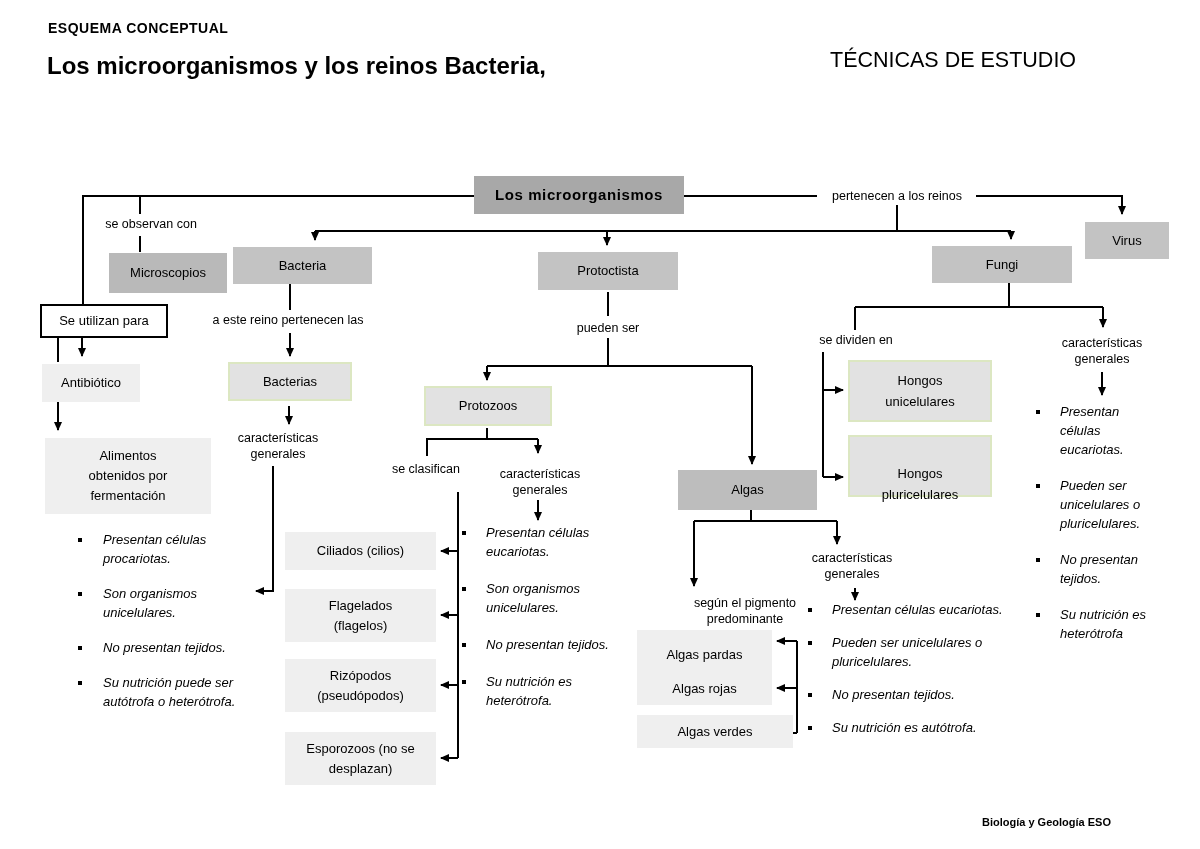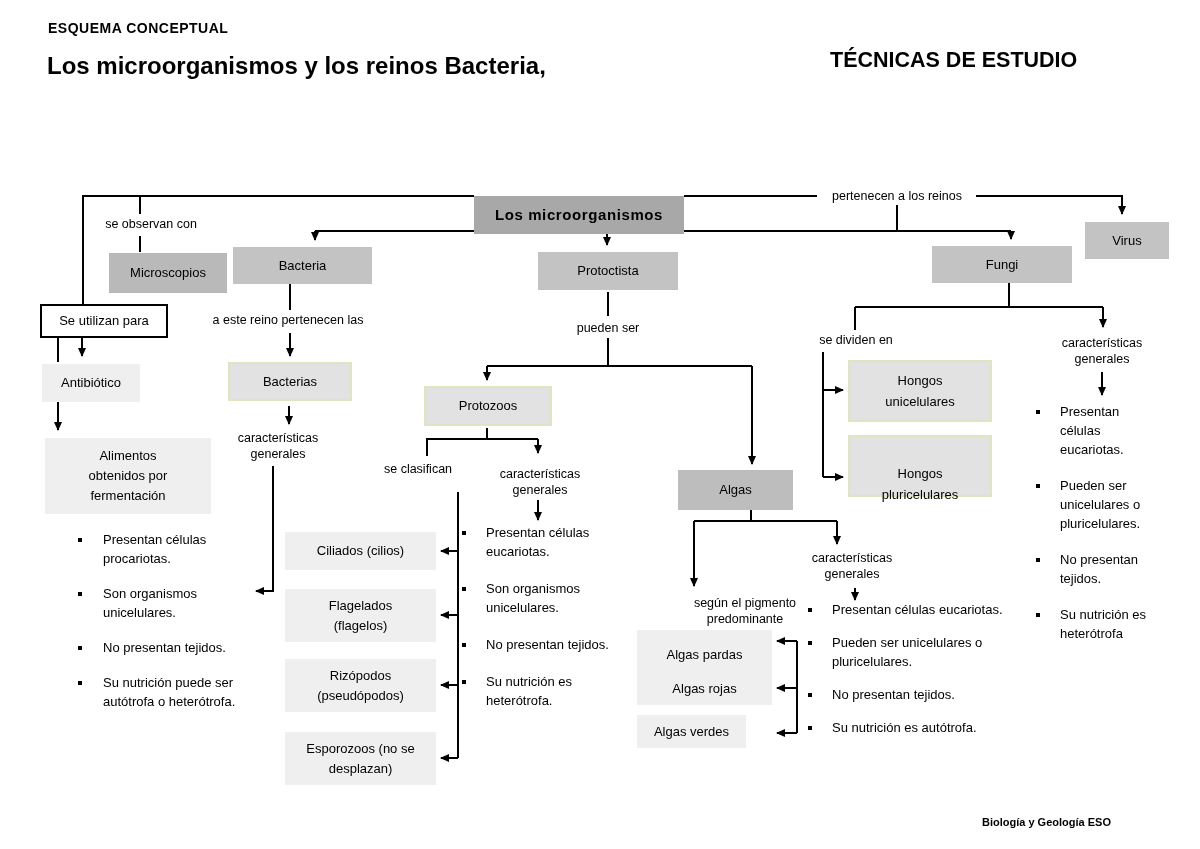--- a/index.html
+++ b/index.html
@@ -1,37 +1,37 @@
 <!DOCTYPE html>
 <html style="--box-root: #a8a8a8; --box-kingdom: #c3c3c3; --box-microscopios: #b9b9b9; --box-algas: #bdbdbd; --box-light: #efefef; --box-soft: #e2e2e2; --pale-border: #dce7c2; --line: #000000;"><head>
 <meta charset="utf-8">
 <style>
   html,body{margin:0;padding:0;background:#ffffff;}
   #page{position:relative;width:1200px;height:849px;background:#ffffff;overflow:hidden;
         font-family:"Liberation Sans", sans-serif;color:#000;}
   #wires{position:absolute;left:0;top:0;width:1200px;height:849px;}
   .hdr-eyebrow{position:absolute;left:48px;top:20px;font-size:14px;font-weight:bold;letter-spacing:.5px;}
   .hdr-title{position:absolute;left:47px;top:52px;font-size:24px;font-weight:bold;}
-  .hdr-study{position:absolute;left:830px;top:48px;font-size:21.5px;font-weight:bold;}
+  .hdr-study{position:absolute;left:830px;top:48px;font-size:21.5px;font-weight:normal;}
   .footer{position:absolute;left:958px;top:816px;font-size:11px;font-weight:bold;margin-left:24px;}
 
   .box{position:absolute;display:flex;align-items:center;justify-content:center;
        text-align:center;font-size:13px;line-height:20px;box-sizing:border-box;}
   .b-root{background:var(--box-root);font-weight:bold;font-size:15px;letter-spacing:.6px;}
   .b-kingdom{background:var(--box-kingdom);}
   .b-micro{background:var(--box-microscopios);}
   .b-algas{background:var(--box-algas);}
   .b-light{background:var(--box-light);}
   .b-soft{background:var(--box-soft);border:2px solid var(--pale-border);}
   .b-outline{background:#ffffff;border:2px solid #000;}
   .inner{display:block;}
 
   .lbl{position:absolute;font-size:12.5px;line-height:16px;text-align:center;}
 
-  .list{position:absolute;}
+  .list{position:absolute;font-style:italic;}
   .li{display:flex;margin-bottom:16px;}
   .blt{width:4px;height:4px;background:#000;margin:8px 0 0 0;flex:none;}
   .li .t{font-size:13px;line-height:19px;display:block;}
   .g-bact .blt{margin-right:21px;} .g-bact .t{width:140px;}
   .g-prot .li{margin-bottom:18px;} .g-prot .blt{margin-right:20px;} .g-prot .t{width:150px;}
   .g-alga .li{margin-bottom:14px;} .g-alga .blt{margin-right:20px;} .g-alga .t{width:178px;}
   .g-fung .li{margin-bottom:17px;} .g-fung .blt{margin-right:20px;} .g-fung .t{width:100px;}
 </style>
 </head>
 <body>
@@ -99,21 +99,21 @@
       <path d="M823,390 H843" marker-end="url(#ah)"></path>
       <path d="M823,477 H843" marker-end="url(#ah)"></path>
       <path d="M1102,372 V395" marker-end="url(#ah)"></path>
     </g>
   </svg>
 
   <div class="hdr-eyebrow">ESQUEMA CONCEPTUAL</div>
   <div class="hdr-title">Los microorganismos y los reinos Bacteria,</div>
   <div class="hdr-study">TÉCNICAS DE ESTUDIO</div>
 
-  <div class="box b-root" style="left:474px;top:176px;width:210px;height:38px;margin-top:20px;">
+  <div class="box b-root" style="left:474px;top:176px;width:210px;height:38px;">
       <span>Los microorganismos</span>
     </div>
   <div class="box b-micro" style="left:89px;top:253px;width:118px;height:40px;margin-left:20px;">
       <span>Microscopios</span>
     </div>
   <div class="box b-outline" style="left:40px;top:304px;width:128px;height:34px;">
       <span>Se utilizan para</span>
     </div>
   <div class="box b-light" style="left:42px;top:364px;width:98px;height:38px;">
       <span>Antibiótico</span>
@@ -134,21 +134,21 @@
   <div class="box b-kingdom" style="left:1085px;top:222px;width:84px;height:37px;">
       <span>Virus</span>
     </div>
 
   <div class="box b-soft" style="left:228px;top:362px;width:124px;height:39px;">
       <span>Bacterias</span>
     </div>
   <div class="box b-soft" style="left:424px;top:386px;width:128px;height:40px;">
       <span>Protozoos</span>
     </div>
-  <div class="box b-algas" style="left:678px;top:470px;width:115px;height:40px;">
+  <div class="box b-algas" style="left:678px;top:470px;width:139px;height:40px;">
       <span>Algas</span>
     </div>
 
   <div class="box b-light" style="left:285px;top:532px;width:151px;height:38px;">
       <span>Ciliados (cilios)</span>
     </div>
   <div class="box b-light" style="left:285px;top:589px;width:151px;height:53px;">
       <span class="inner" style="width:100px;">Flagelados (flagelos)</span>
     </div>
   <div class="box b-light" style="left:285px;top:659px;width:151px;height:53px;">
@@ -157,37 +157,37 @@
   <div class="box b-light" style="left:285px;top:732px;width:151px;height:53px;">
       <span class="inner" style="width:112px;">Esporozoos (no se desplazan)</span>
     </div>
 
   <div class="box b-light" style="left:637px;top:630px;width:135px;height:50px;">
       <span>Algas pardas</span>
     </div>
   <div class="box b-light" style="left:637px;top:672px;width:135px;height:33px;">
       <span>Algas rojas</span>
     </div>
-  <div class="box b-light" style="left:637px;top:715px;width:109px;height:33px;">
+  <div class="box b-light" style="left:637px;top:715px;width:156px;height:33px;">
       <span>Algas verdes</span>
     </div>
 
   <div class="box b-soft" style="left:848px;top:360px;width:144px;height:62px;line-height:21px;">
       <span class="inner" style="width:95px;">Hongos unicelulares</span>
     </div>
   <div class="box b-soft" style="left:848px;top:435px;width:144px;height:62px;line-height:21px;">
       <span class="inner" style="width:100px;margin-top:36px;">Hongos pluricelulares</span>
     </div>
 
   <div class="lbl" style="left:96px;top:216px;width:110px;">se observan con</div>
   <div class="lbl" style="left:818px;top:188px;width:158px;">pertenecen a los reinos</div>
   <div class="lbl" style="left:202px;top:312px;width:172px;">a este reino pertenecen las</div>
   <div class="lbl" style="left:230px;top:430px;width:96px;">características generales</div>
   <div class="lbl" style="left:574px;top:320px;width:68px;">pueden ser</div>
-  <div class="lbl" style="left:376px;top:461px;width:84px;">se clasifican</div>
+  <div class="lbl" style="left:376px;top:461px;width:84px;text-align:right;">se clasifican</div>
   <div class="lbl" style="left:490px;top:466px;width:100px;">características generales</div>
   <div class="lbl" style="left:682px;top:595px;width:126px;">según el pigmento predominante</div>
   <div class="lbl" style="left:802px;top:550px;width:100px;">características generales</div>
   <div class="lbl" style="left:812px;top:332px;width:88px;">se dividen en</div>
   <div class="lbl" style="left:1052px;top:335px;width:100px;">características generales</div>
 
   <div class="list g-bact" style="left:78px;top:530px;">
     <div class="li">
         <span class="blt"></span>
         <span class="t">Presentan células procariotas.</span>

